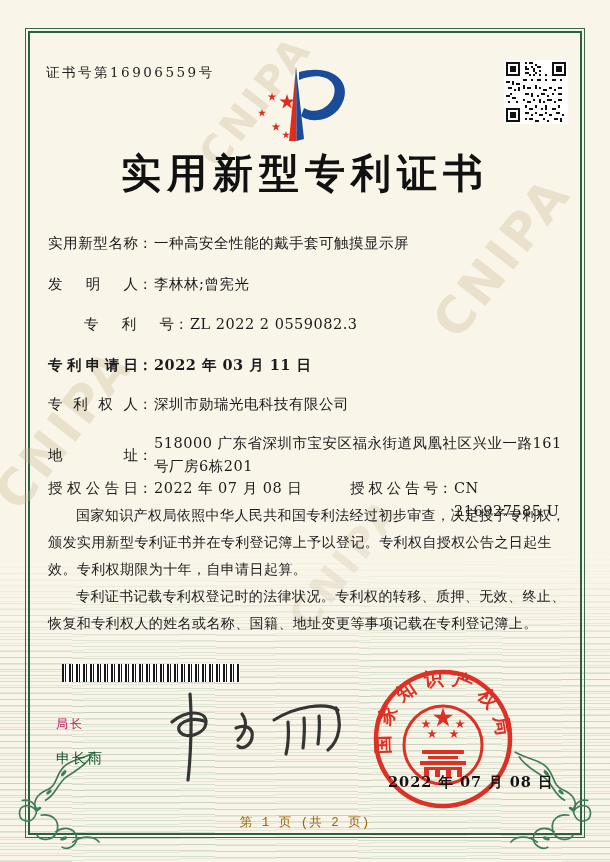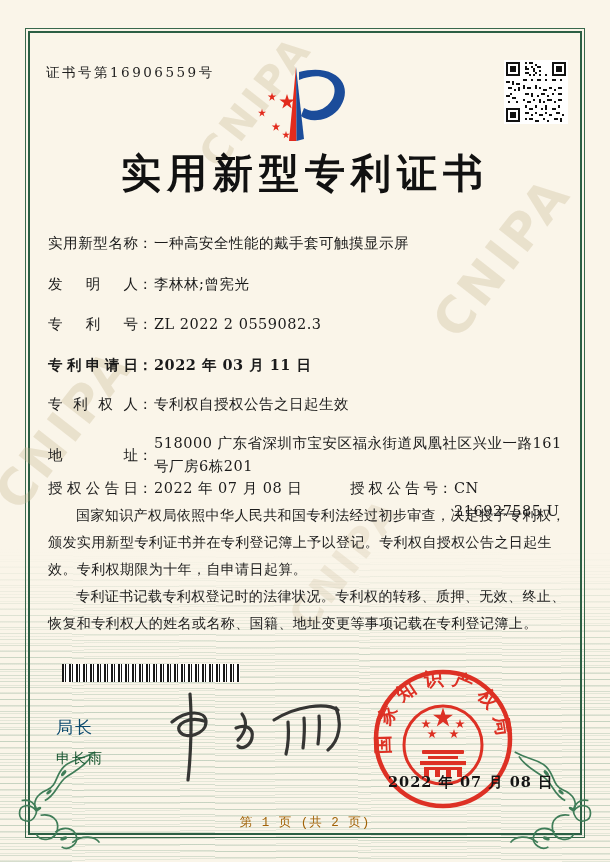--- a/index.html
+++ b/index.html
@@ -33,34 +33,34 @@
   .logo{position:absolute;left:246px;top:58px;z-index:5;}
   .qr{position:absolute;left:504px;top:60px;z-index:5;background:#fff;padding:2px;}
   .title{position:absolute;left:0;right:0;top:146px;z-index:5;text-align:center;
          font-size:40px;font-weight:bold;letter-spacing:6px;color:#111;}
 
   .field-row{position:absolute;left:48px;right:40px;z-index:5;display:flex;
              font-size:14.5px;color:#1b1b1b;line-height:23px;}
   .f-label{flex:0 0 90px;text-align:justify;text-align-last:justify;}
   .f-colon{flex:0 0 16px;}
   .f-value{flex:1;letter-spacing:.5px;}
-  .row-1{top:232px;} .row-2{top:273px;} .row-3{top:313px;}
+  .row-1{top:232px;} .row-2{top:273px;} .row-3{top:313px;margin-left:36px;}
   .row-4{top:353px;font-weight:bold;} .row-5{top:393px;} .row-6{top:432px;align-items:center;} .row-7{top:477px;}
   .pair2-label{flex:0 0 88px;text-align:justify;text-align-last:justify;margin-left:36px;}
 
   .paras{position:absolute;left:48px;width:518px;top:502px;z-index:5;
          font-size:14px;line-height:27px;color:#1c1c1c;letter-spacing:.4px;}
   .paras p{margin:0;text-indent:2em;}
 
   .barcode{position:absolute;left:62px;top:664px;width:178px;height:18px;z-index:5;background:#fff;
     background-image:repeating-linear-gradient(90deg,
       #171717 0 2px,#fff 2px 3px,#171717 3px 4px,#fff 4px 7px,
       #171717 7px 9px,#fff 9px 10px,#171717 10px 11px,#fff 11px 14px);}
 
-  .signoff-title{position:absolute;left:56px;top:716px;z-index:5;font-size:17px;color:#0c4a6e;
+  .signoff-title{position:absolute;left:56px;top:716px;z-index:5;font-size:12px;color:#be185d;
                  font-family:Liberation Mono, monospace;letter-spacing:2px;}
   .signoff-name{position:absolute;left:56px;top:750px;z-index:5;font-size:14px;color:#14532d;
                 font-family:"DejaVu Sans","Liberation Sans",sans-serif;letter-spacing:2px;}
   .signature{position:absolute;left:150px;top:688px;z-index:5;}
 
   .seal{position:absolute;left:370px;top:666px;z-index:6;}
   .seal-date{position:absolute;left:388px;top:773px;z-index:7;font-size:14.5px;font-weight:bold;
              color:#141414;letter-spacing:1px;white-space:nowrap;}
 
   .footer{position:absolute;left:0;right:0;top:814px;z-index:5;text-align:center;
@@ -171,21 +171,21 @@
     <span class="f-value">ZL 2022 2 0559082.3</span>
   </div>
   <div class="field-row row-4">
     <span class="f-label">专利申请日</span>
       <span class="f-colon">：</span>
     <span class="f-value">2022 年 03 月 11 日</span>
   </div>
   <div class="field-row row-5">
     <span class="f-label">专利权人</span>
       <span class="f-colon">：</span>
-    <span class="f-value">专利权自授权公告之日起生效</span>
+    <span class="f-value">深圳市勋瑞光电科技有限公司</span>
   </div>
   <div class="field-row row-6">
     <span class="f-label">地址</span>
       <span class="f-colon">：</span>
     <span class="f-value">518000 广东省深圳市宝安区福永街道凤凰社区兴业一路161号厂房6栋201</span>
   </div>
   <div class="field-row row-7">
     <span class="f-label">授权公告日</span>
       <span class="f-colon">：</span>
     <span class="f-value" style="flex:0 0 160px">2022 年 07 月 08 日</span>

